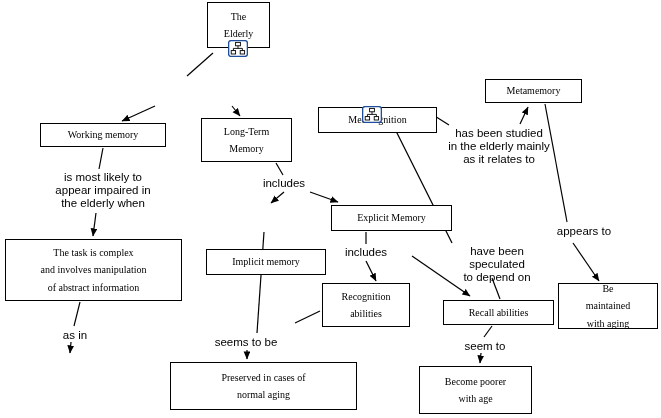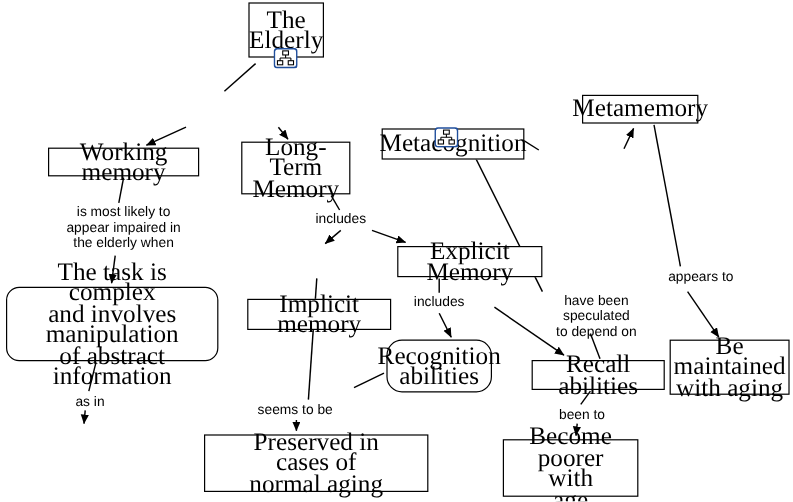--- a/index.html
+++ b/index.html
@@ -10,21 +10,21 @@
     overflow:hidden;
     font-family:"Liberation Serif", serif;
   }
   #links{position:absolute;left:0;top:0;width:661px;height:418px;}
   .node{
     position:absolute;
     box-sizing:border-box;
     border:1.3px solid #000000;
     background:#ffffff;
     font-family:"Liberation Serif", serif;
-    font-size:21px;
+    font-size:10px;
     line-height:17.5px;
     color:#000000;
     text-align:center;
     display:flex;
     align-items:center;
     justify-content:center;
     padding:1px 20px;
     white-space:pre-line;
     z-index:5;
   }
@@ -108,26 +108,26 @@
     </g>
   </svg>
 
   <div class="node" style="left:207px;top:2px;width:63px;height:46px;">The
 Elderly</div>
   <div class="node" style="left:201px;top:118px;width:91px;height:44px;">Long-Term
 Memory</div>
   <div class="node" style="left:40px;top:123px;width:126px;height:24px;">Working memory</div>
   <div class="node" style="left:318px;top:86px;width:119px;height:26px;margin-top:21px;">Metacognition</div>
   <div class="node" style="left:485px;top:79px;width:97px;height:24px;">Metamemory</div>
-  <div class="node" style="left:5px;top:239px;width:177px;height:62px;border-radius:11px;">The task is complex
+  <div class="node" style="left:5px;top:239px;width:177px;height:62px;">The task is complex
 and involves manipulation
 of abstract information</div>
   <div class="node" style="left:206px;top:205px;width:120px;height:26px;margin-top:44px;">Implicit memory</div>
   <div class="node" style="left:331px;top:205px;width:121px;height:26px;text-align:center;">Explicit Memory</div>
-  <div class="node" style="left:322px;top:283px;width:88px;height:44px;border-radius:13px;">Recognition
+  <div class="node" style="left:322px;top:283px;width:88px;height:44px;">Recognition
 abilities</div>
   <div class="node" style="left:443px;top:300px;width:111px;height:25px;">Recall abilities</div>
   <div class="node" style="left:558px;top:283px;width:100px;height:46px;">Be maintained
 with aging</div>
   <div class="node" style="left:170px;top:362px;width:187px;height:48px;">Preserved in cases of
 normal aging</div>
   <div class="node" style="left:419px;top:366px;width:113px;height:48px;">Become poorer
 with age</div>
 
   <svg class="cmap-icon" style="left:228px;top:40px;" viewBox="0 0 20 17" xmlns="http://www.w3.org/2000/svg">
@@ -154,21 +154,24 @@
       <line x1="5.4" y1="8.4" x2="5.4" y2="10.6"></line>
       <line x1="14.4" y1="8.4" x2="14.4" y2="10.6"></line>
     </g>
   </svg>
 
   <div class="label" style="left:39px;top:171px;width:128px;">is most likely to
 appear impaired in
 the elderly when</div>
   <div class="label" style="left:256px;top:177px;width:56px;">includes</div>
   <div class="label" style="left:338px;top:246px;width:56px;">includes</div>
+  <div class="label" style="left:437px;top:127px;width:124px;">has been studied
+in the elderly mainly
+as it relates to</div>
   <div class="label" style="left:454px;top:245px;width:86px;">have been
 speculated
 to depend on</div>
   <div class="label" style="left:551px;top:225px;width:66px;">appears to</div>
   <div class="label" style="left:55px;top:329px;width:40px;">as in</div>
-  <div class="label" style="left:459px;top:340px;width:52px;">been to</div>
+  <div class="label" style="left:459px;top:340px;width:52px;">seem to</div>
   <div class="label" style="left:208px;top:336px;width:76px;">seems to be</div>
 
 </div>
 
 </body></html>

